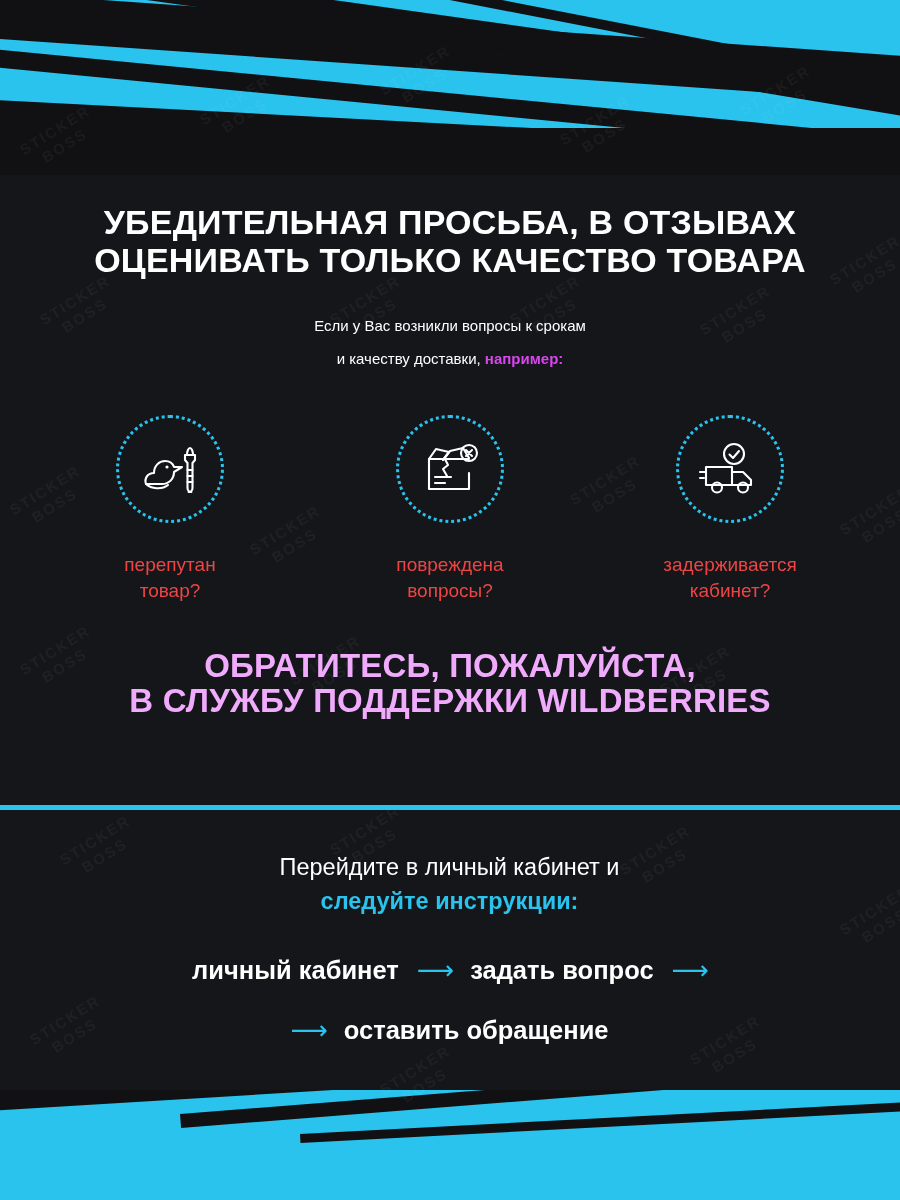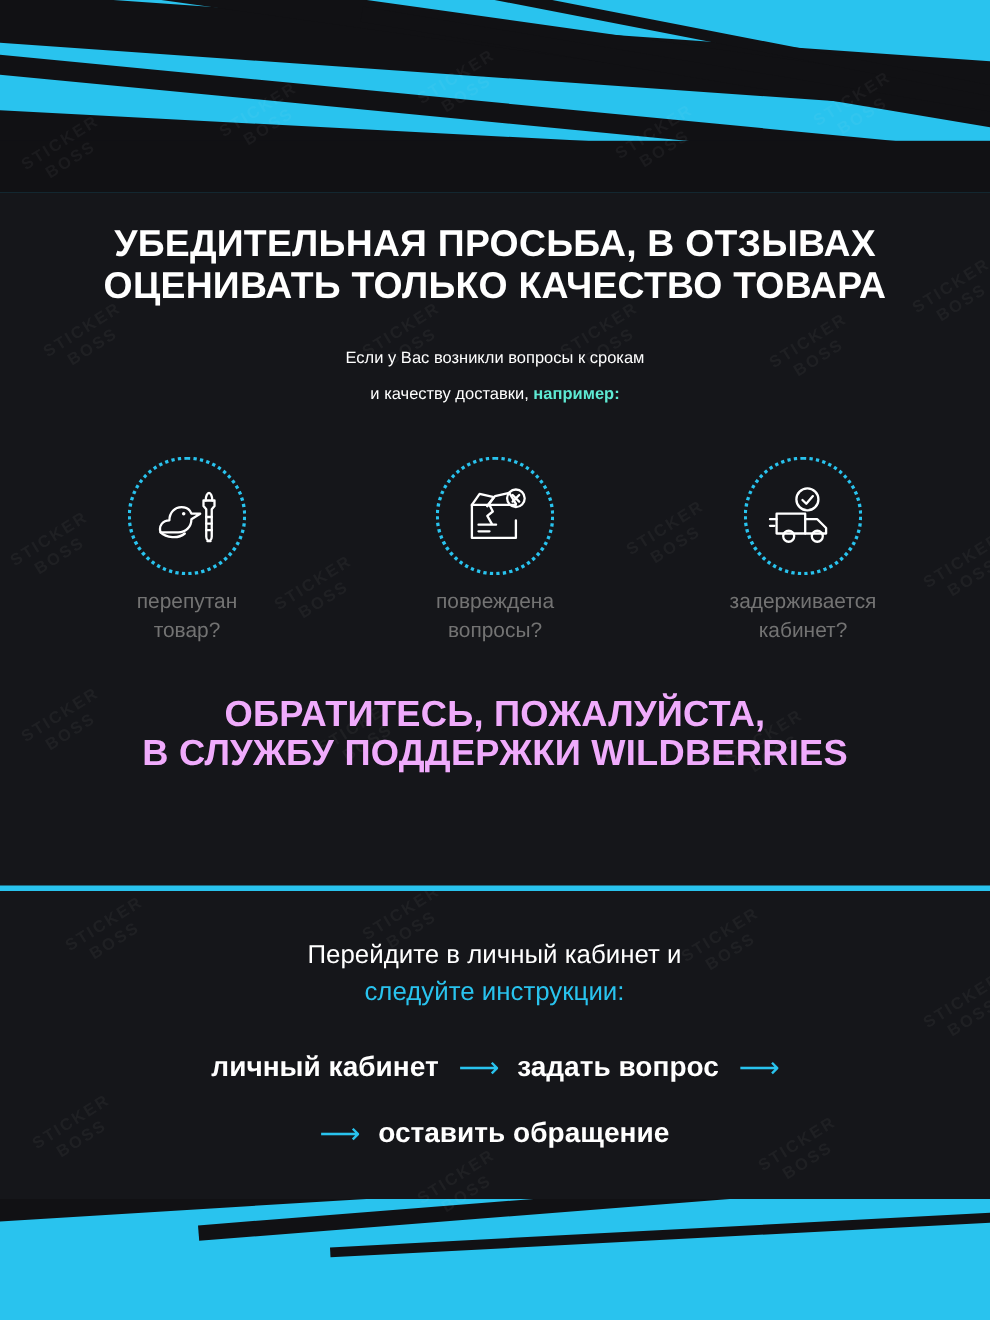--- a/index.html
+++ b/index.html
@@ -81,21 +81,21 @@
     letter-spacing: 0.2px;
   }
   .subline {
     margin: 30px 80px 0 80px;
     color: #ffffff;
     font-size: 15px;
     line-height: 33px;
     font-weight: normal;
   }
   .subline .accent {
-    color: #5eead4;
+    color: #d946ef;
     font-weight: bold;
   }
 
   
   .icons-row {
     display: flex;
     justify-content: center;
     gap: 88px;
     margin-top: 40px;
   }
@@ -109,22 +109,22 @@
     margin: 0 auto;
     border-radius: 50%;
     border: 3px dotted #29c3ee;
     display: flex;
     align-items: center;
     justify-content: center;
     box-sizing: border-box;
   }
   .circle svg { display: block; }
   .icon-caption {
-    margin-top: 12px;
-    color: #737373;
+    margin-top: 29px;
+    color: #ef4444;
     font-size: 19px;
     line-height: 26px;
   }
 
   .cta {
     margin: 44px 60px 0 60px;
     color: #f0abfc;
     font-size: 33px;
     line-height: 35px;
     font-weight: bold;
@@ -148,20 +148,21 @@
     text-align: center;
   }
   .instr-line {
     margin: 38px 80px 0 80px;
     color: #ffffff;
     font-size: 23.5px;
     line-height: 34px;
   }
   .instr-line .accent {
     color: #29c3ee;
+    font-weight: bold;
   }
   .steps {
     margin-top: 30px;
     color: #ffffff;
     font-size: 25.5px;
     font-weight: bold;
     line-height: 44px;
   }
   .steps-row {
     display: flex;

